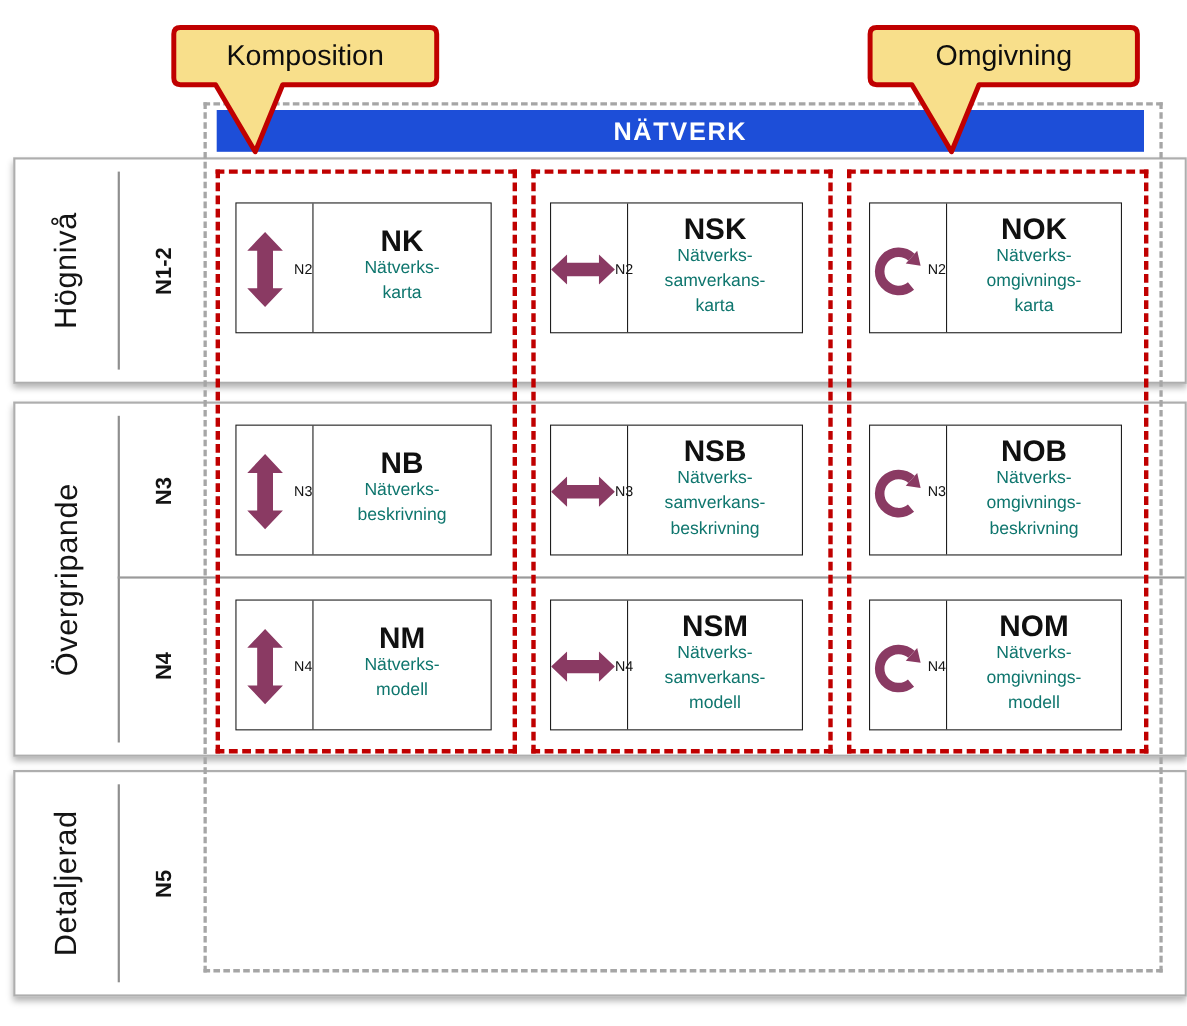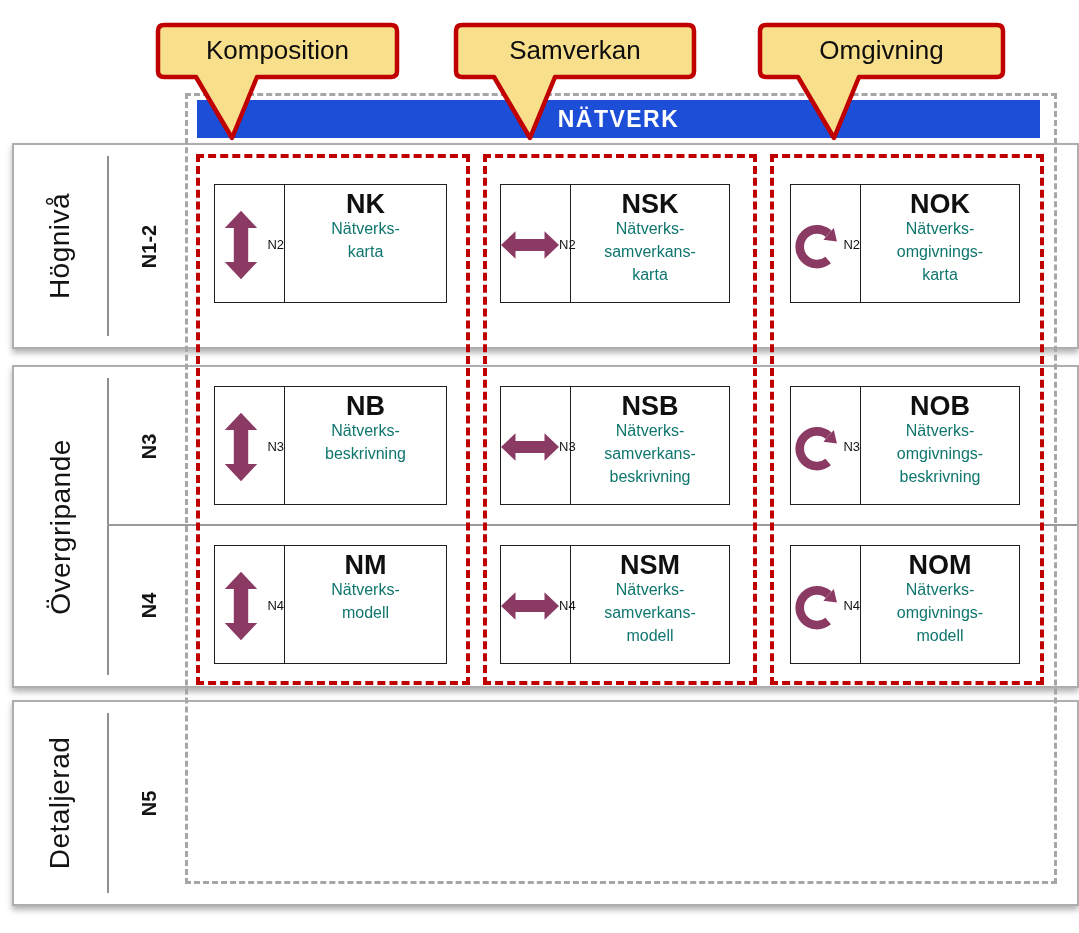--- a/index.html
+++ b/index.html
@@ -60,21 +60,21 @@
   }
   .card-left {
     width:70px; border-right:1.5px solid #1f1f1f;
     display:flex; flex-direction:row; align-items:center;
     padding:6px 0 3px 0;
   }
   .card-icon { flex:1; display:flex; align-items:center; justify-content:center; }
   .card-level { font-size:13px; color:#141414; line-height:1.1; }
   .card-right {
     flex:1; display:flex; flex-direction:column; align-items:center;
-    justify-content:flex-start; padding:5px 2px 8px 2px;
+    justify-content:center; padding:5px 2px 8px 2px;
   }
   .card-title { font-weight:bold; font-size:27px; color:#101010; line-height:1.05; }
   .card-sub {
     font-size:16px; line-height:1.42; color:#0f766e;
     text-align:center; white-space:pre-line;
   }
 
   
   .callout { position:absolute; top:22px; height:125px; }
   .callout svg { position:absolute; left:0; top:0; overflow:visible; }
@@ -279,26 +279,20 @@
         </div>
       </div>
     </div>
 
   <div class="callout" style="left:155px;width:245px;">
       <svg width="245" height="122" viewBox="0 0 245 122">
         <path d="M 9,3 H 236 Q 242,3 242,9 V 49 Q 242,55 236,55 H 102 L 77,116 L 41,55 H 9 Q 3,55 3,49 V 9 Q 3,3 9,3 Z" fill="#f8df8b" stroke="#c00000" stroke-width="4.5" stroke-linejoin="round"></path>
       </svg>
     <span class="callout-label">Komposition</span>
   </div>
-  <div class="callout" style="left:453px;width:244px;">
-      <svg width="244" height="122" viewBox="0 0 244 122">
-        <path d="M 9,3 H 235 Q 241,3 241,9 V 49 Q 241,55 235,55 H 102 L 77,116 L 41,55 H 9 Q 3,55 3,49 V 9 Q 3,3 9,3 Z" fill="#f8df8b" stroke="#c00000" stroke-width="4.5" stroke-linejoin="round"></path>
-      </svg>
-    <span class="callout-label">Samverkan</span>
-  </div>
-  <div class="callout" style="left:757px;width:249px;">
+  <div class="callout" style="left:788px;width:249px;">
       <svg width="249" height="122" viewBox="0 0 249 122">
         <path d="M 9,3 H 240 Q 246,3 246,9 V 49 Q 246,55 240,55 H 102 L 77,116 L 41,55 H 9 Q 3,55 3,49 V 9 Q 3,3 9,3 Z" fill="#f8df8b" stroke="#c00000" stroke-width="4.5" stroke-linejoin="round"></path>
       </svg>
     <span class="callout-label">Omgivning</span>
   </div>
 
 </div>
 
 </body></html>

